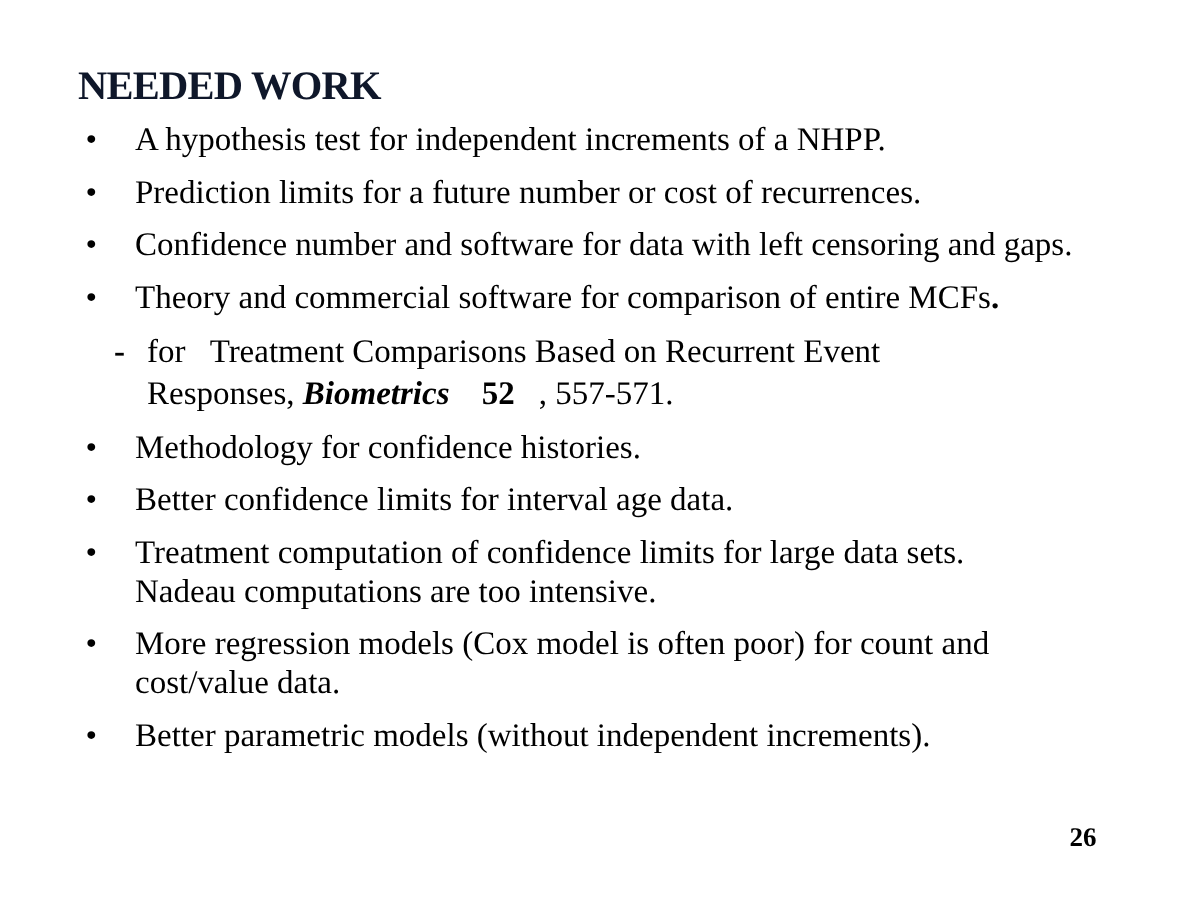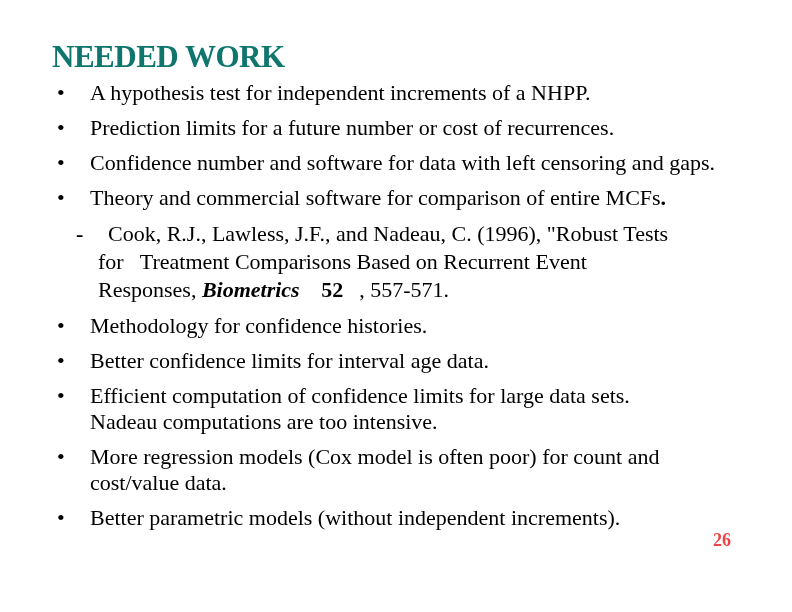--- a/index.html
+++ b/index.html
@@ -14,25 +14,25 @@
     background: #ffffff;
     color: #000000;
     font-family: "Liberation Serif", "DejaVu Serif", serif;
     overflow: hidden;
   }
   .title {
     position: absolute;
     left: 52px;
     top: 40px;
     margin: 0;
-    font-size: 31px;
+    font-size: 27px;
     line-height: 34px;
     font-weight: bold;
     letter-spacing: -0.5px;
-    color: #0f766e;
+    color: #0f172a;
     white-space: nowrap;
   }
   .content {
     position: absolute;
     left: 57px;
     top: 80px;
     width: 716px;
   }
   .item {
     position: relative;
@@ -53,25 +53,25 @@
     left: 0;
     top: 0;
   }
   .item.sub .marker { left: 19px; font-weight: bold; }
   .seg-n { font-weight: normal; font-style: normal; margin-left: 16px; }
   .seg-b { font-weight: bold; font-style: normal; }
   .seg-bi { font-weight: bold; font-style: italic; font-family: Liberation Serif, serif; }
   .page-number {
     position: absolute;
     left: 713px;
-    top: 530px;
+    top: 548px;
     font-size: 18px;
     font-weight: bold;
     font-family: "Liberation Serif", "DejaVu Serif", serif;
-    color: #ef4444;
+    color: #000000;
   }
 </style>
 </head>
 <body>
 
 <div class="slide">
   <h1 class="title">NEEDED WORK</h1>
   <div class="content" id="content">
       <div class="item bullet">
         <div class="line first"><span class="marker">•</span><span class="seg-n">A hypothesis test for independent increments of a NHPP.</span></div>
@@ -79,32 +79,32 @@
       <div class="item bullet">
         <div class="line first"><span class="marker">•</span><span class="seg-n">Prediction limits for a future number or cost of recurrences.</span></div>
       </div>
       <div class="item bullet">
         <div class="line first"><span class="marker">•</span><span class="seg-n">Confidence number and software for data with left censoring and gaps.</span></div>
       </div>
       <div class="item bullet">
         <div class="line first"><span class="marker">•</span><span class="seg-n">Theory and commercial software for comparison of entire MCFs</span><span class="seg-b">.</span></div>
       </div>
       <div class="item sub">
-        <div class="line first"><span class="marker">-</span><span class="seg-n">Cook, R.J., Lawless, J.F., and Nadeau, C. (1996), "Robust Tests</span></div>
+        <div class="line first"><span class="marker">-</span></div>
         <div class="line"><span class="seg-n">for   Treatment Comparisons Based on Recurrent Event</span></div>
         <div class="line"><span class="seg-n">Responses, </span><span class="seg-bi">Biometrics</span><span class="seg-n"> </span><span class="seg-b">52</span><span class="seg-n">, 557-571.</span></div>
       </div>
       <div class="item bullet">
         <div class="line first"><span class="marker">•</span><span class="seg-n">Methodology for confidence histories.</span></div>
       </div>
       <div class="item bullet">
         <div class="line first"><span class="marker">•</span><span class="seg-n">Better confidence limits for interval age data.</span></div>
       </div>
       <div class="item bullet">
-        <div class="line first"><span class="marker">•</span><span class="seg-n">Efficient computation of confidence limits for large data sets.</span></div>
+        <div class="line first"><span class="marker">•</span><span class="seg-n">Treatment computation of confidence limits for large data sets.</span></div>
         <div class="line"><span class="seg-n">Nadeau computations are too intensive.</span></div>
       </div>
       <div class="item bullet">
         <div class="line first"><span class="marker">•</span><span class="seg-n">More regression models (Cox model is often poor) for count and</span></div>
         <div class="line"><span class="seg-n">cost/value data.</span></div>
       </div>
       <div class="item bullet">
         <div class="line first"><span class="marker">•</span><span class="seg-n">Better parametric models (without independent increments).</span></div>
       </div>
     </div>

